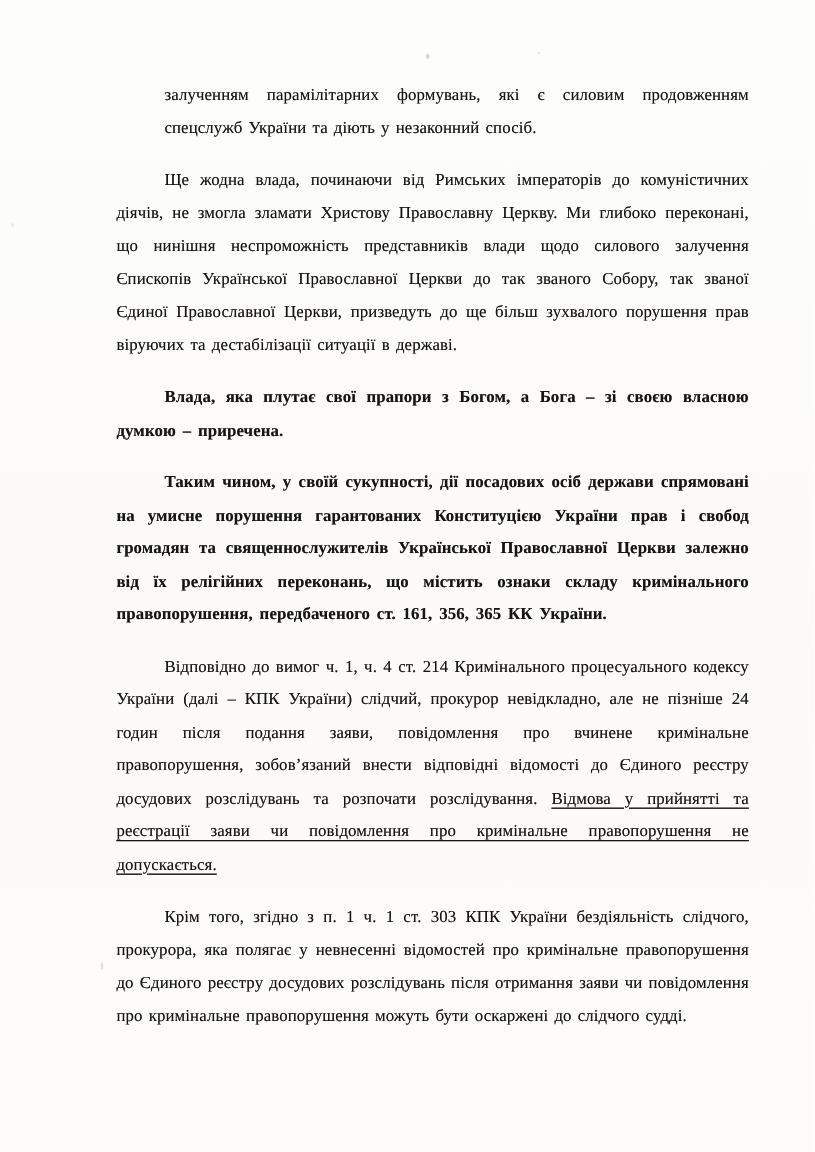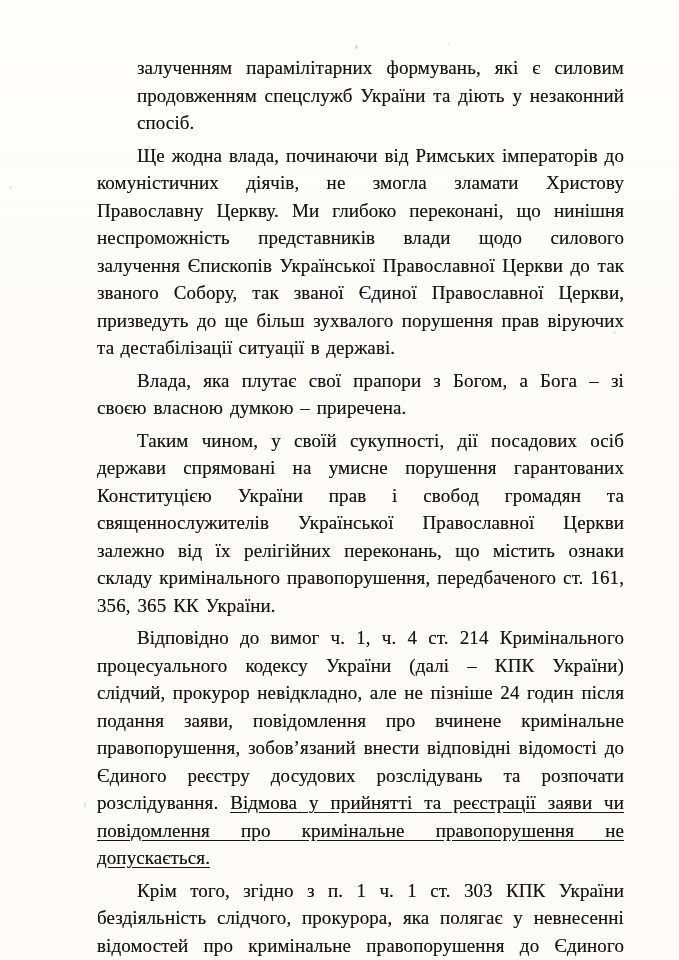--- a/index.html
+++ b/index.html
@@ -16,36 +16,36 @@
   .scan-page {
     position: absolute;
     inset: 0;
     background: linear-gradient(180deg, #fdfdfb 0%, #fcfbf8 55%, #fdfcfa 100%);
     font-family: "Liberation Serif", "DejaVu Serif", serif;
     color: #161514;
     box-sizing: border-box;
     padding: 50px 55px 0 97px;
   }
   .doc-body p {
-    margin: 4px 0 5px 0;
-    font-size: 19px;
+    margin: 16px 0 5px 0;
+    font-size: 14px;
     line-height: 27.5px;
     text-align: justify;
     text-indent: 40px;
     letter-spacing: 0.1px;
     word-spacing: 1.5px;
     
     text-shadow: 0 0 0.45px rgba(20,20,20,0.55);
   }
   .doc-body p.continuation {
     margin-left: 40px;
     text-indent: 0;
   }
   .doc-body p.bold {
-    font-weight: normal;
+    font-weight: bold;
     word-spacing: 2px;
   }
   .underlined {
     text-decoration: underline;
     text-underline-offset: 3px;
   }
   
   .speck {
     position: absolute;
     border-radius: 50%;

